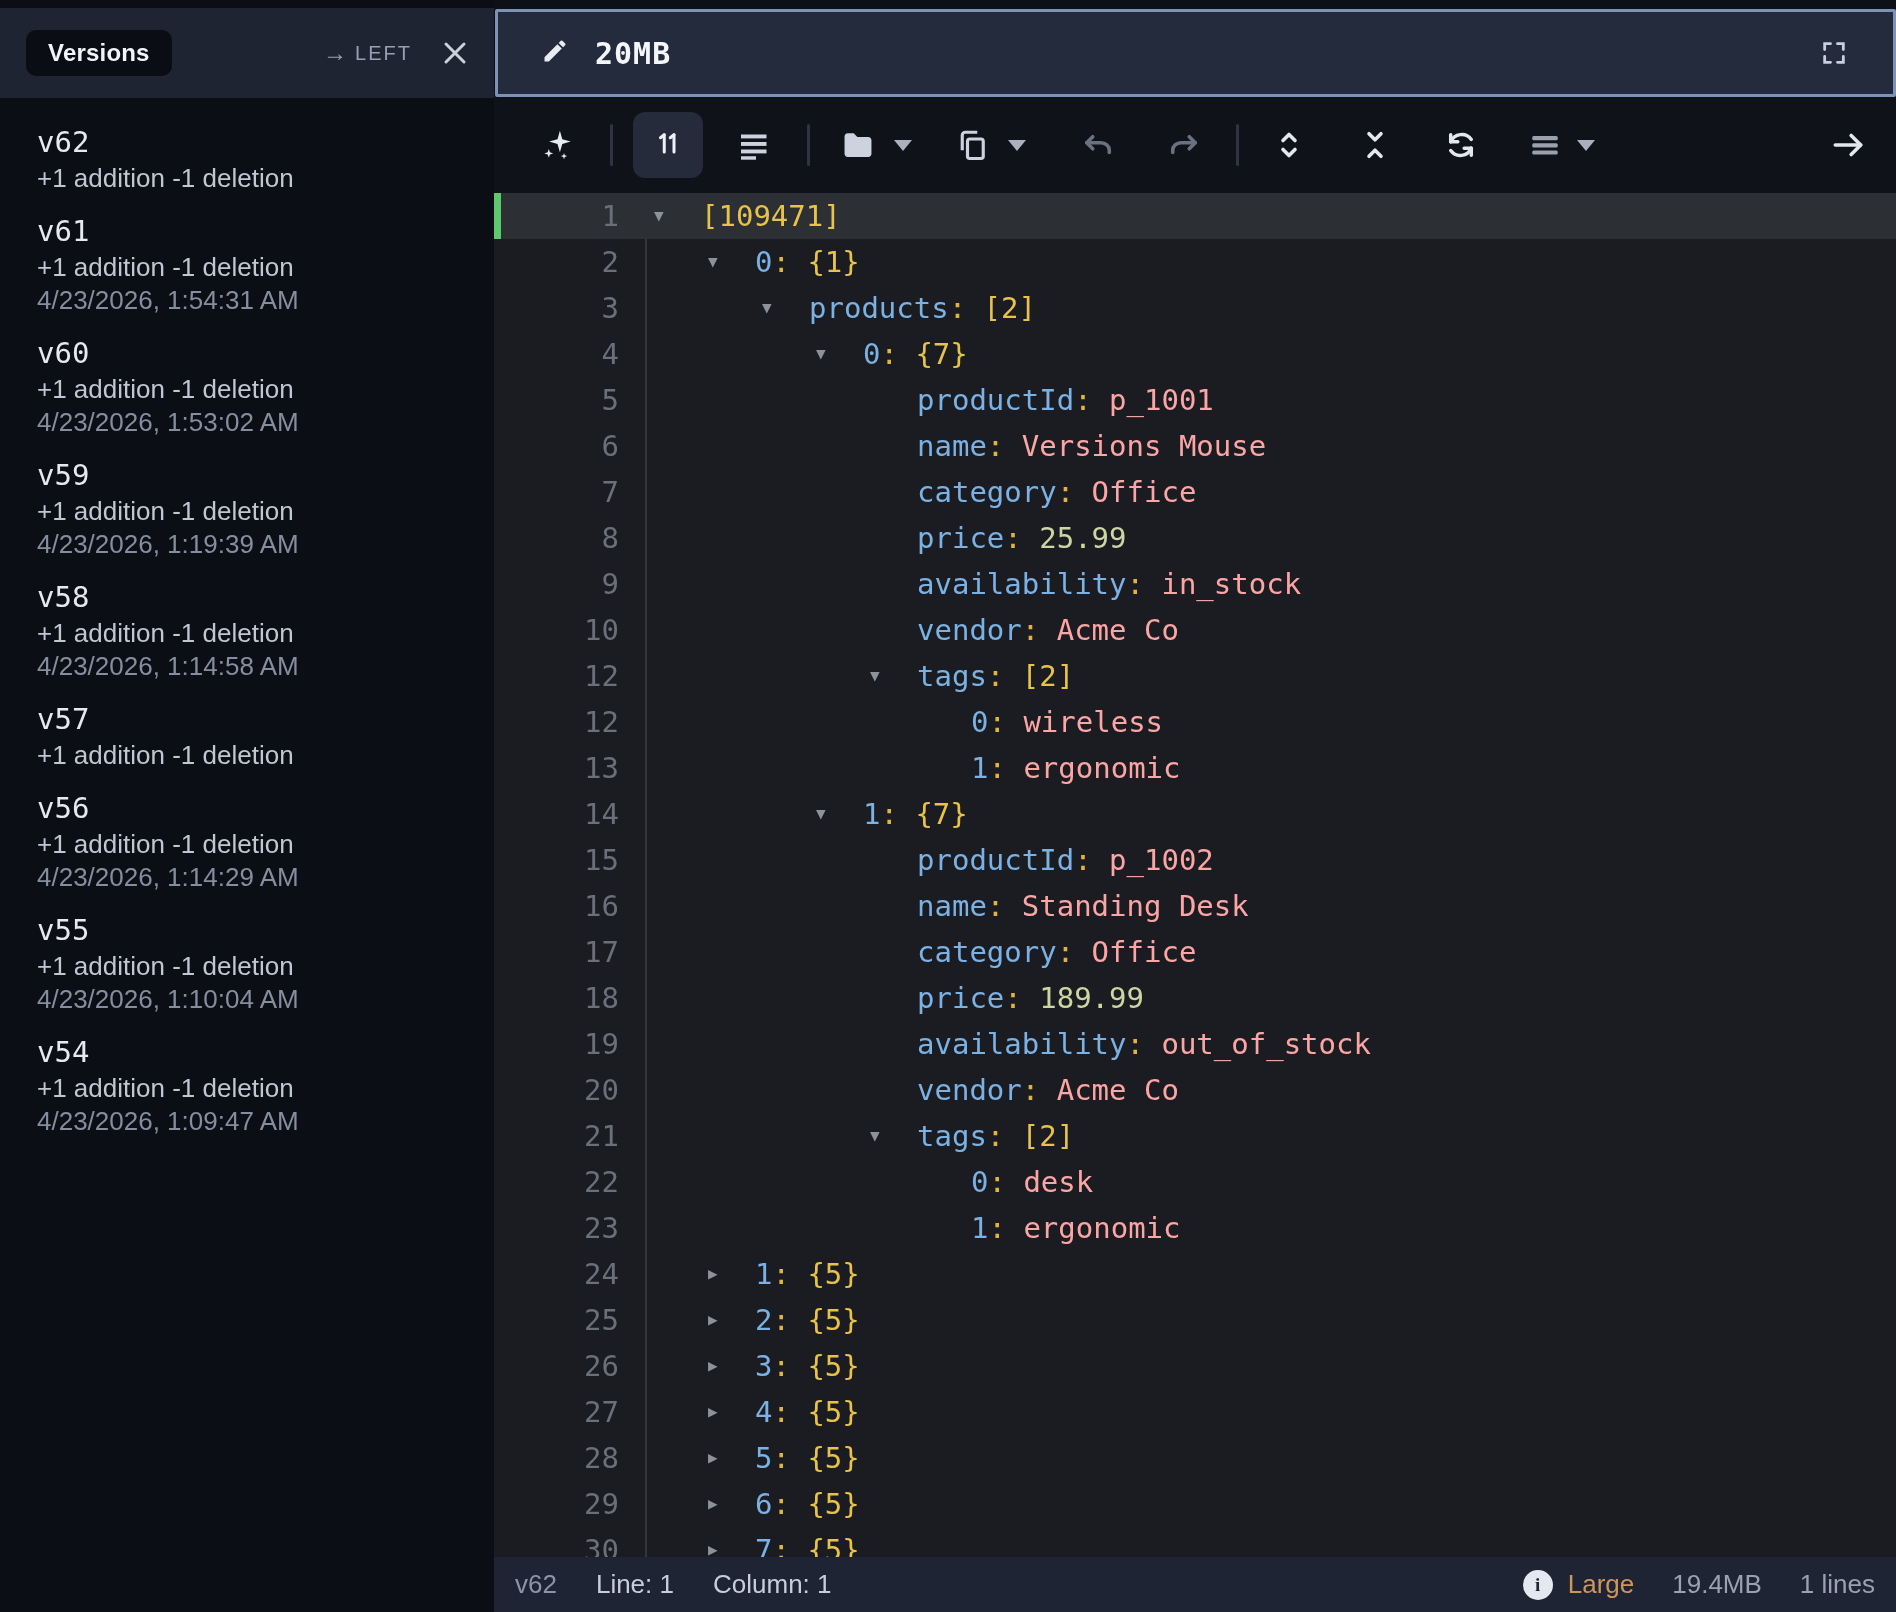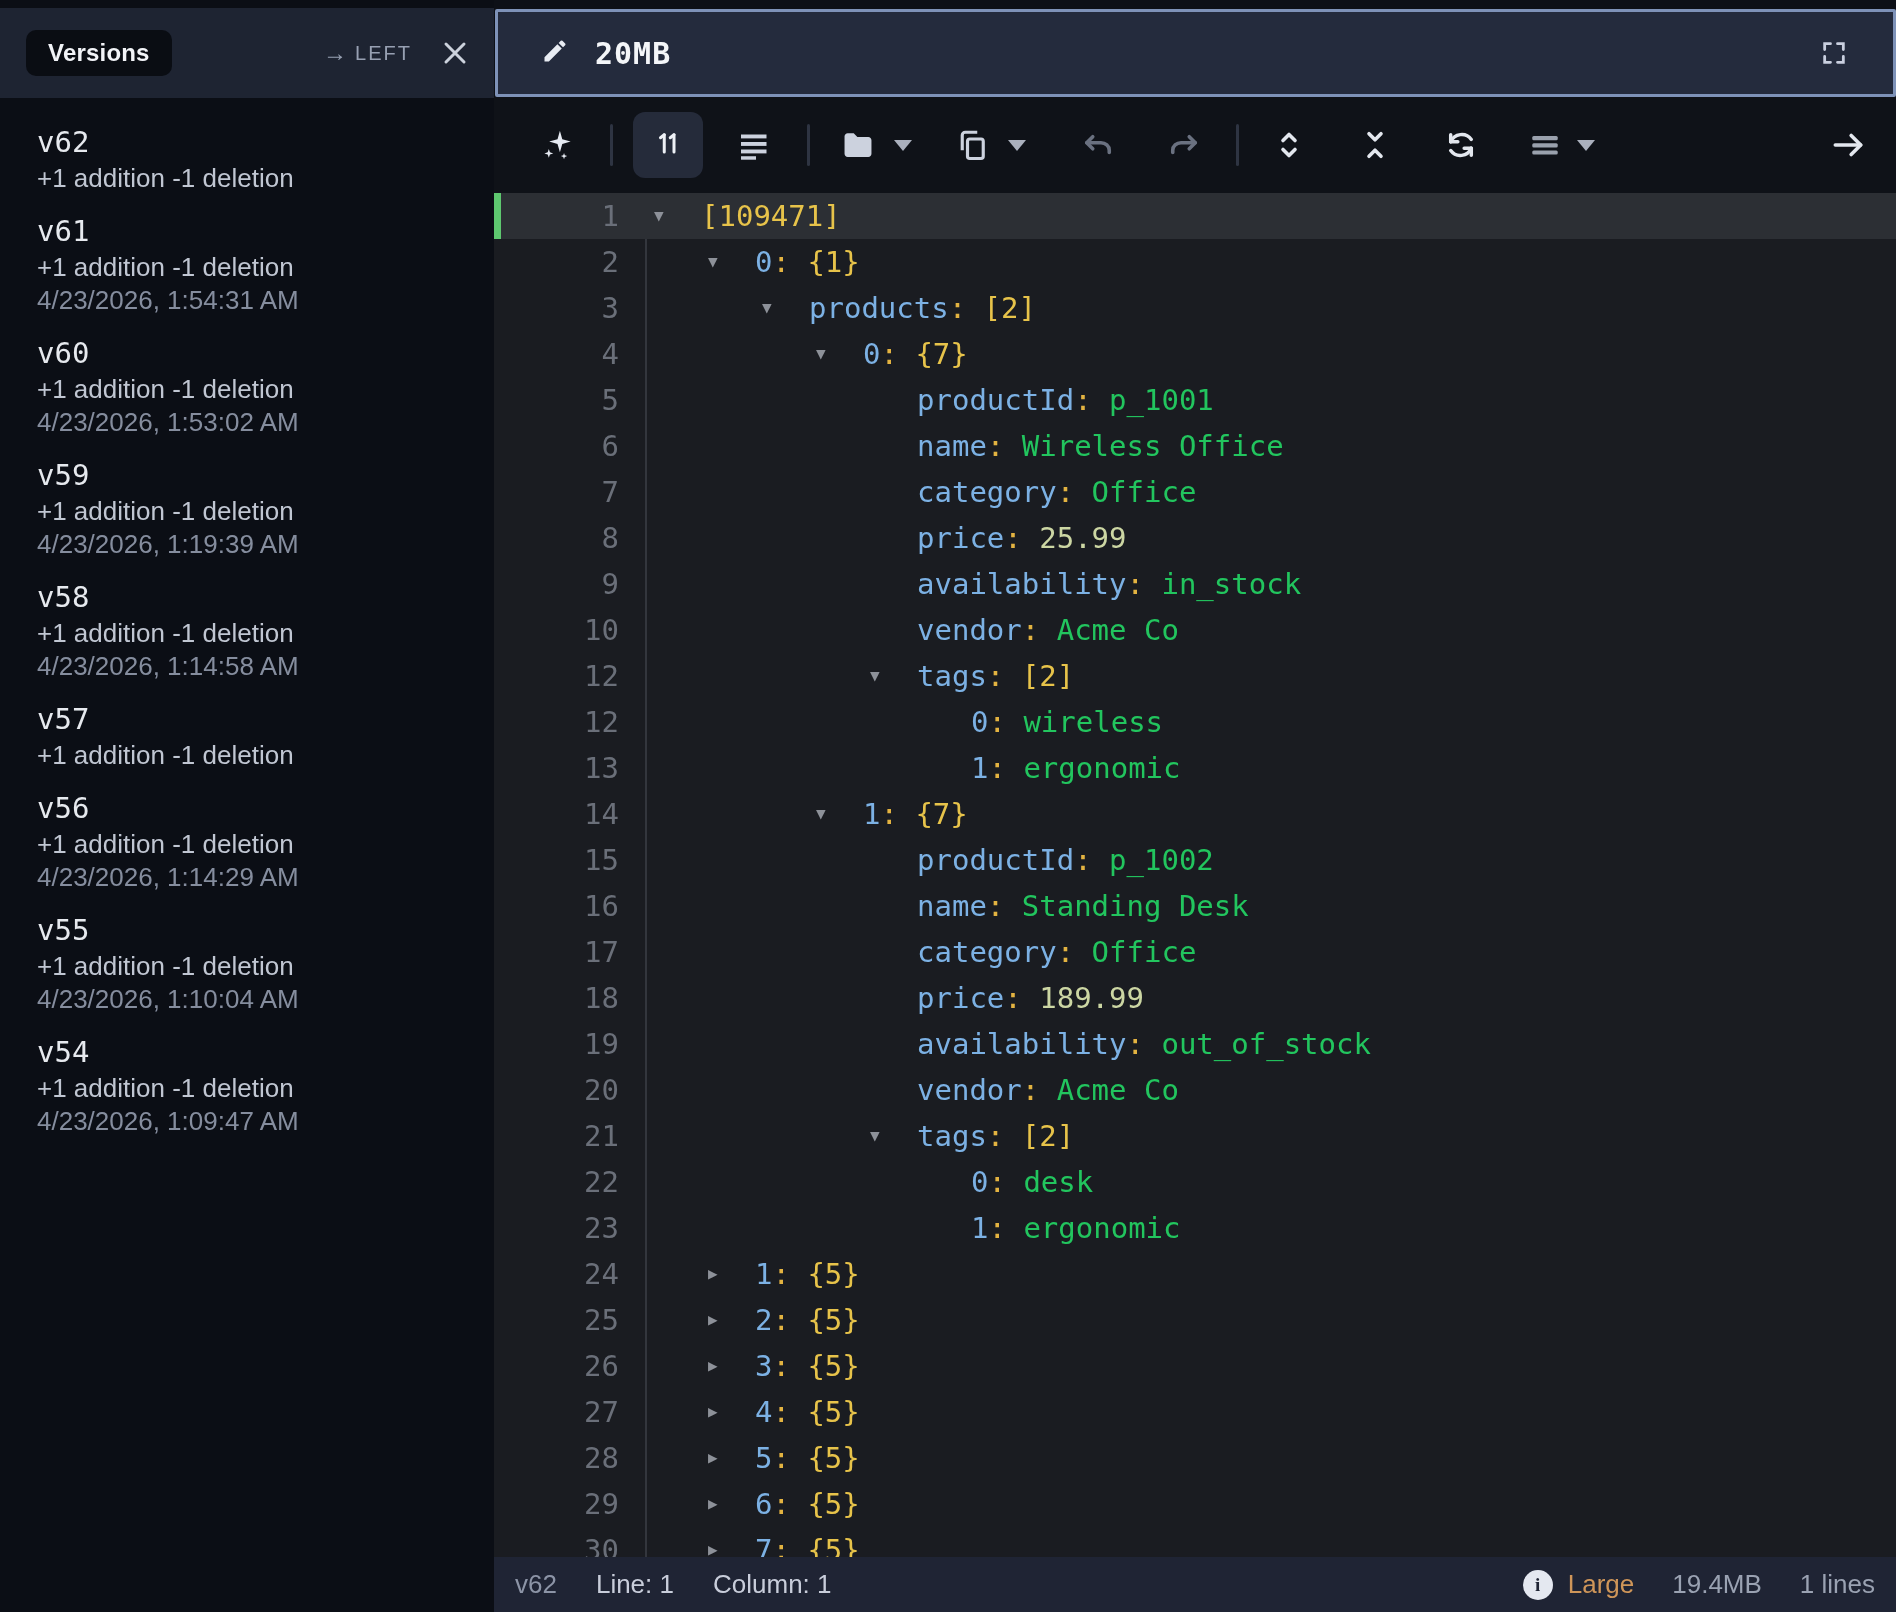--- a/index.html
+++ b/index.html
@@ -44,21 +44,21 @@
 
   
   .editor{position:absolute;left:0;right:0;top:193px;bottom:55px;background:#1a1c21;overflow:hidden;}
   .row{display:flex;height:46px;line-height:46px;font-family:"DejaVu Sans Mono",monospace;font-size:29px;white-space:pre;}
   .gutter{width:153px;flex-shrink:0;text-align:right;padding-right:26px;box-sizing:border-box;
     color:#6a6f79;border-right:2px solid #33363d;}
   .row.hl{background:#2c2f34;box-shadow:inset 7px 0 0 0 #5ec86f;}
   .row.hl .gutter{border-right-color:transparent;}
   .code{display:flex;align-items:center;}
   .marker{display:inline-block;width:49px;flex-shrink:0;font-size:16px;color:#8d9199;padding-left:2px;box-sizing:border-box;}
-  .tk-key{color:#7cb1e4;} .tk-colon{color:#e3b341;} .tk-str{color:#22c55e;}
+  .tk-key{color:#7cb1e4;} .tk-colon{color:#e3b341;} .tk-str{color:#fca5a5;}
   .tk-num{color:#ccd6a3;} .tk-brk{color:#e7c34a;}
 
   
   .statusbar{position:absolute;left:0;right:0;bottom:0;height:55px;background:#1f2434;
     display:flex;align-items:center;padding:0 21px 0 21px;box-sizing:border-box;font-size:26px;}
   .sb-version{color:#8c94a6;}
   .sb-item{color:#c8cdda;margin-left:39px;}
   .sb-right{margin-left:auto;display:flex;align-items:center;}
   .info-badge{width:30px;height:30px;border-radius:50%;background:#e4e8f0;color:#1f2434;
     display:flex;align-items:center;justify-content:center;font-weight:bold;font-size:19px;
@@ -266,21 +266,21 @@
     </div>
   </div>
 
   <div class="editor">
     <div id="editor-lines">
         <div class="row hl"><div class="gutter mono">1</div><div class="code" style="padding-left: 5px;"><span class="marker">▼</span><span class="tk-brk">[109471]</span></div></div>
         <div class="row"><div class="gutter mono">2</div><div class="code" style="padding-left: 59px;"><span class="marker">▼</span><span class="tk-key">0</span><span class="tk-colon">: </span><span class="tk-brk">{1}</span></div></div>
         <div class="row"><div class="gutter mono">3</div><div class="code" style="padding-left: 113px;"><span class="marker">▼</span><span class="tk-key">products</span><span class="tk-colon">: </span><span class="tk-brk">[2]</span></div></div>
         <div class="row"><div class="gutter mono">4</div><div class="code" style="padding-left: 167px;"><span class="marker">▼</span><span class="tk-key">0</span><span class="tk-colon">: </span><span class="tk-brk">{7}</span></div></div>
         <div class="row"><div class="gutter mono">5</div><div class="code" style="padding-left: 221px;"><span class="marker"></span><span class="tk-key">productId</span><span class="tk-colon">: </span><span class="tk-str">p_1001</span></div></div>
-        <div class="row"><div class="gutter mono">6</div><div class="code" style="padding-left: 221px;"><span class="marker"></span><span class="tk-key">name</span><span class="tk-colon">: </span><span class="tk-str">Wireless Office</span></div></div>
+        <div class="row"><div class="gutter mono">6</div><div class="code" style="padding-left: 221px;"><span class="marker"></span><span class="tk-key">name</span><span class="tk-colon">: </span><span class="tk-str">Versions Mouse</span></div></div>
         <div class="row"><div class="gutter mono">7</div><div class="code" style="padding-left: 221px;"><span class="marker"></span><span class="tk-key">category</span><span class="tk-colon">: </span><span class="tk-str">Office</span></div></div>
         <div class="row"><div class="gutter mono">8</div><div class="code" style="padding-left: 221px;"><span class="marker"></span><span class="tk-key">price</span><span class="tk-colon">: </span><span class="tk-num">25.99</span></div></div>
         <div class="row"><div class="gutter mono">9</div><div class="code" style="padding-left: 221px;"><span class="marker"></span><span class="tk-key">availability</span><span class="tk-colon">: </span><span class="tk-str">in_stock</span></div></div>
         <div class="row"><div class="gutter mono">10</div><div class="code" style="padding-left: 221px;"><span class="marker"></span><span class="tk-key">vendor</span><span class="tk-colon">: </span><span class="tk-str">Acme Co</span></div></div>
         <div class="row"><div class="gutter mono">12</div><div class="code" style="padding-left: 221px;"><span class="marker">▼</span><span class="tk-key">tags</span><span class="tk-colon">: </span><span class="tk-brk">[2]</span></div></div>
         <div class="row"><div class="gutter mono">12</div><div class="code" style="padding-left: 275px;"><span class="marker"></span><span class="tk-key">0</span><span class="tk-colon">: </span><span class="tk-str">wireless</span></div></div>
         <div class="row"><div class="gutter mono">13</div><div class="code" style="padding-left: 275px;"><span class="marker"></span><span class="tk-key">1</span><span class="tk-colon">: </span><span class="tk-str">ergonomic</span></div></div>
         <div class="row"><div class="gutter mono">14</div><div class="code" style="padding-left: 167px;"><span class="marker">▼</span><span class="tk-key">1</span><span class="tk-colon">: </span><span class="tk-brk">{7}</span></div></div>
         <div class="row"><div class="gutter mono">15</div><div class="code" style="padding-left: 221px;"><span class="marker"></span><span class="tk-key">productId</span><span class="tk-colon">: </span><span class="tk-str">p_1002</span></div></div>
         <div class="row"><div class="gutter mono">16</div><div class="code" style="padding-left: 221px;"><span class="marker"></span><span class="tk-key">name</span><span class="tk-colon">: </span><span class="tk-str">Standing Desk</span></div></div>

